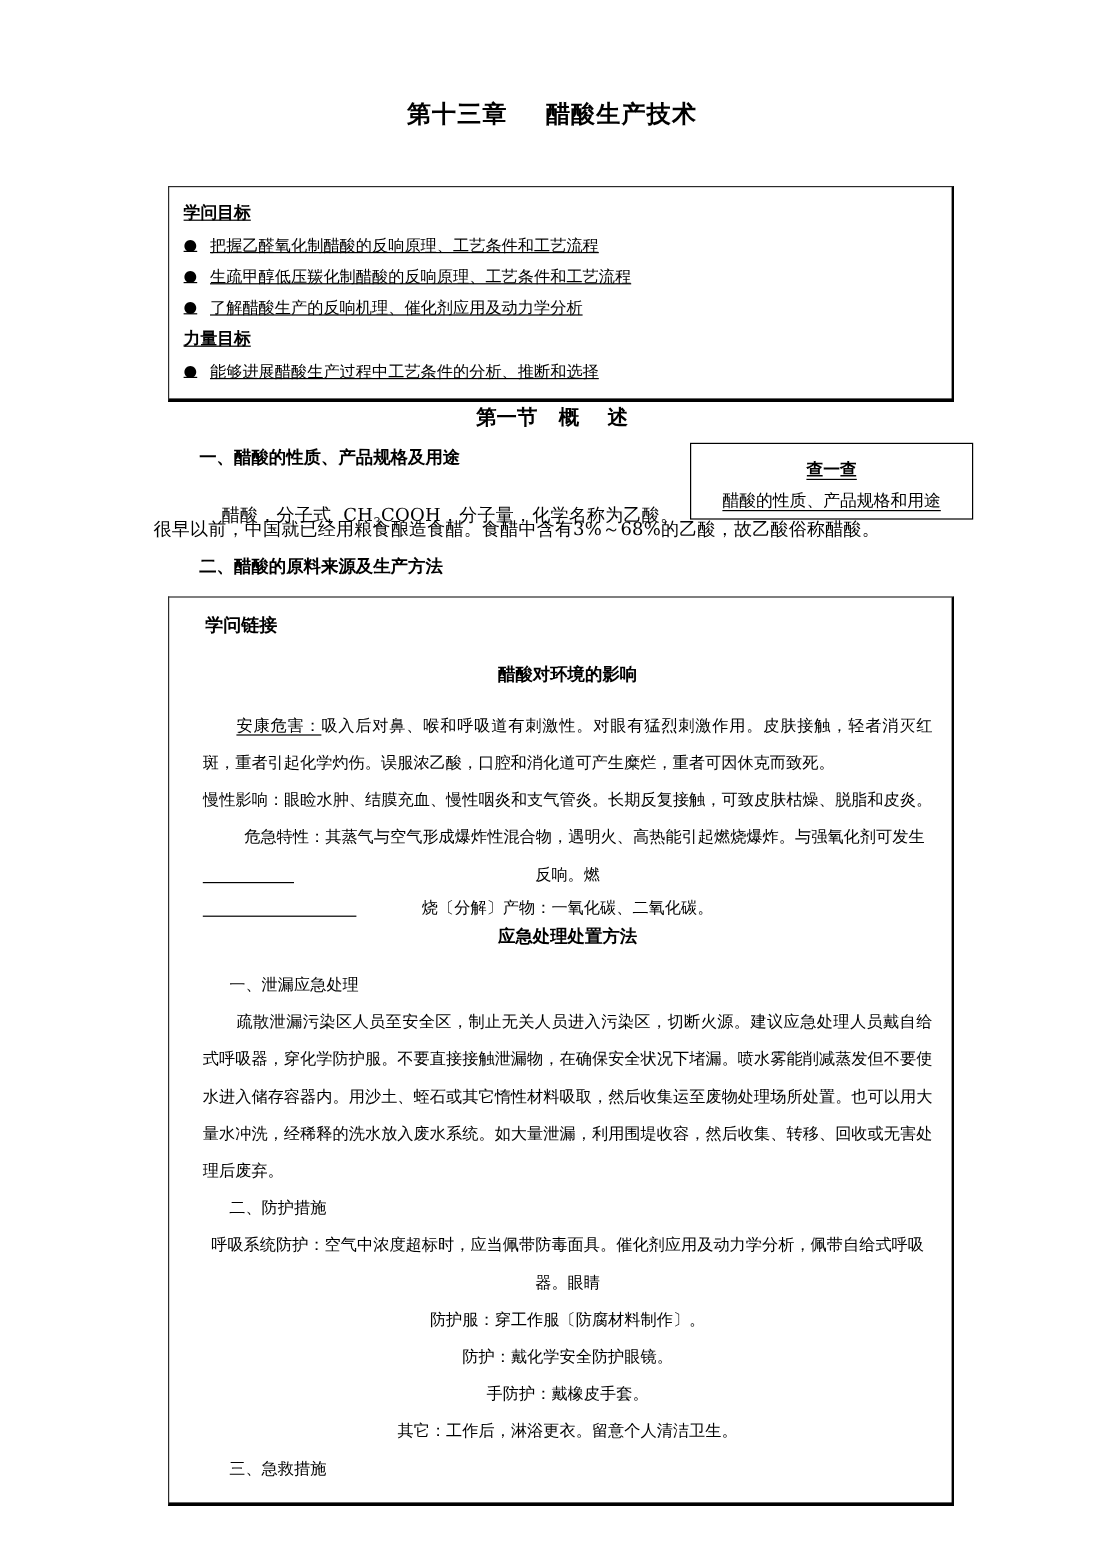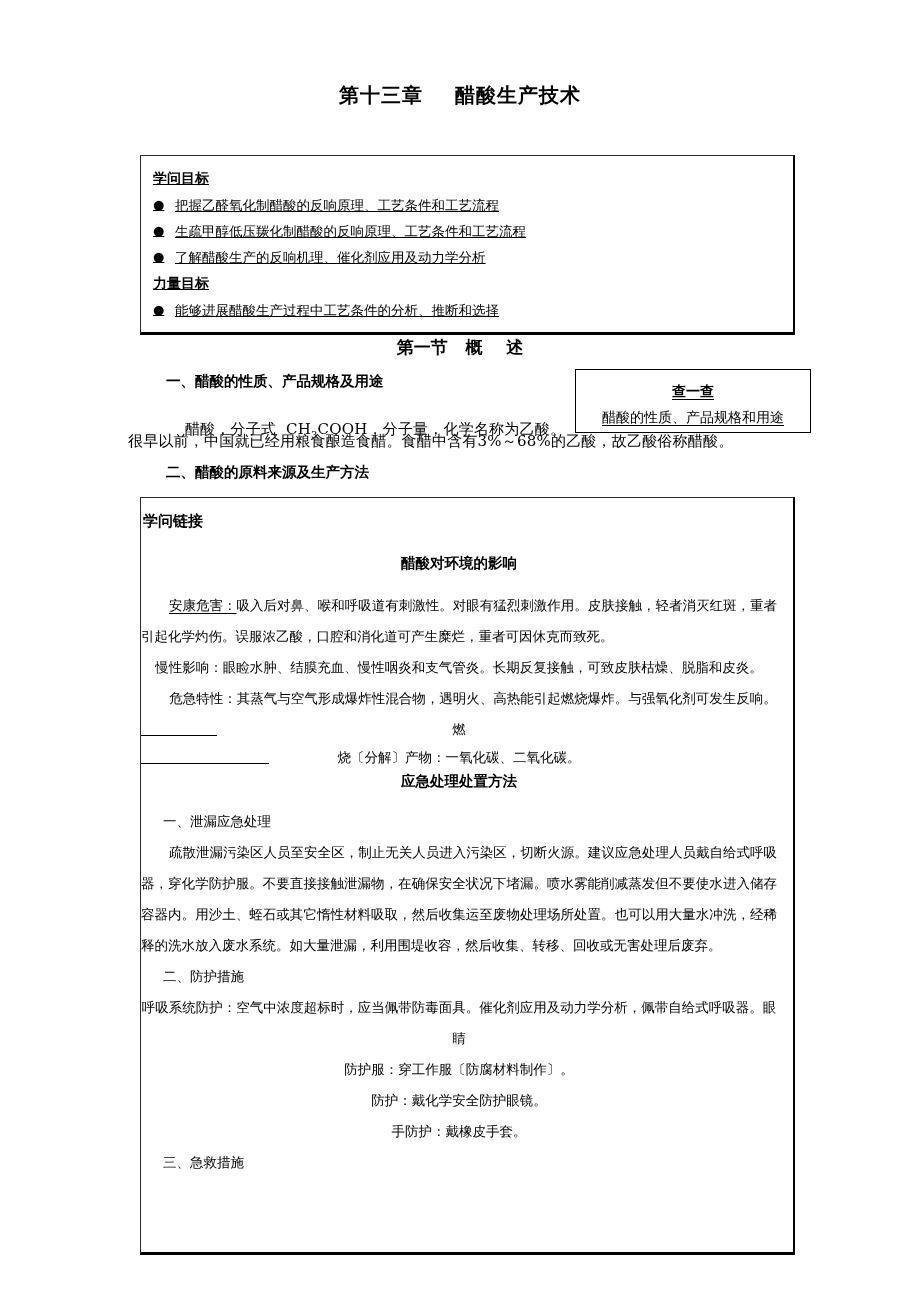--- a/index.html
+++ b/index.html
@@ -139,21 +139,21 @@
   .knowledge-box {
     position: absolute;
     left: 140px;
     top: 497px;
     width: 655px;
     height: 758px;
     border: 1px solid #2b2b2b;
     border-bottom: 3px solid #000000;
     border-right: 2px solid #000000;
     box-sizing: border-box;
-    padding: 12px 16px 0 0;
+    padding: 12px 16px 0 28px;
     font-family: "DejaVu Sans", "Liberation Sans", sans-serif;
     overflow: hidden;
   }
   .kb-heading {
     font-weight: bold;
     font-size: 15px;
     line-height: 22px;
     margin: 0 0 4px 2px;
   }
   .kb-centered-title {
@@ -260,17 +260,18 @@
     <p class="kb-numbered">一、泄漏应急处理</p>
 
     <p class="kb-para indent">疏散泄漏污染区人员至安全区，制止无关人员进入污染区，切断火源。建议应急处理人员戴自给式呼吸器，穿化学防护服。不要直接接触泄漏物，在确保安全状况下堵漏。喷水雾能削减蒸发但不要使水进入储存容器内。用沙土、蛭石或其它惰性材料吸取，然后收集运至废物处理场所处置。也可以用大量水冲洗，经稀释的洗水放入废水系统。如大量泄漏，利用围堤收容，然后收集、转移、回收或无害处理后废弃。</p>
 
     <p class="kb-numbered">二、防护措施</p>
 
     <p class="kb-para nofill">呼吸系统防护：空气中浓度超标时，应当佩带防毒面具。催化剂应用及动力学分析，佩带自给式呼吸器。眼睛</p>
     <p class="kb-para nofill">防护服：穿工作服〔防腐材料制作〕。</p>
     <p class="kb-para nofill">防护：戴化学安全防护眼镜。</p>
     <p class="kb-para nofill">手防护：戴橡皮手套。</p>
+    <p class="kb-para nofill">其它：工作后，淋浴更衣。留意个人清洁卫生。</p>
 
     <p class="kb-numbered">三、急救措施</p>
   </div>
 
 </div>
 
 </body></html>

